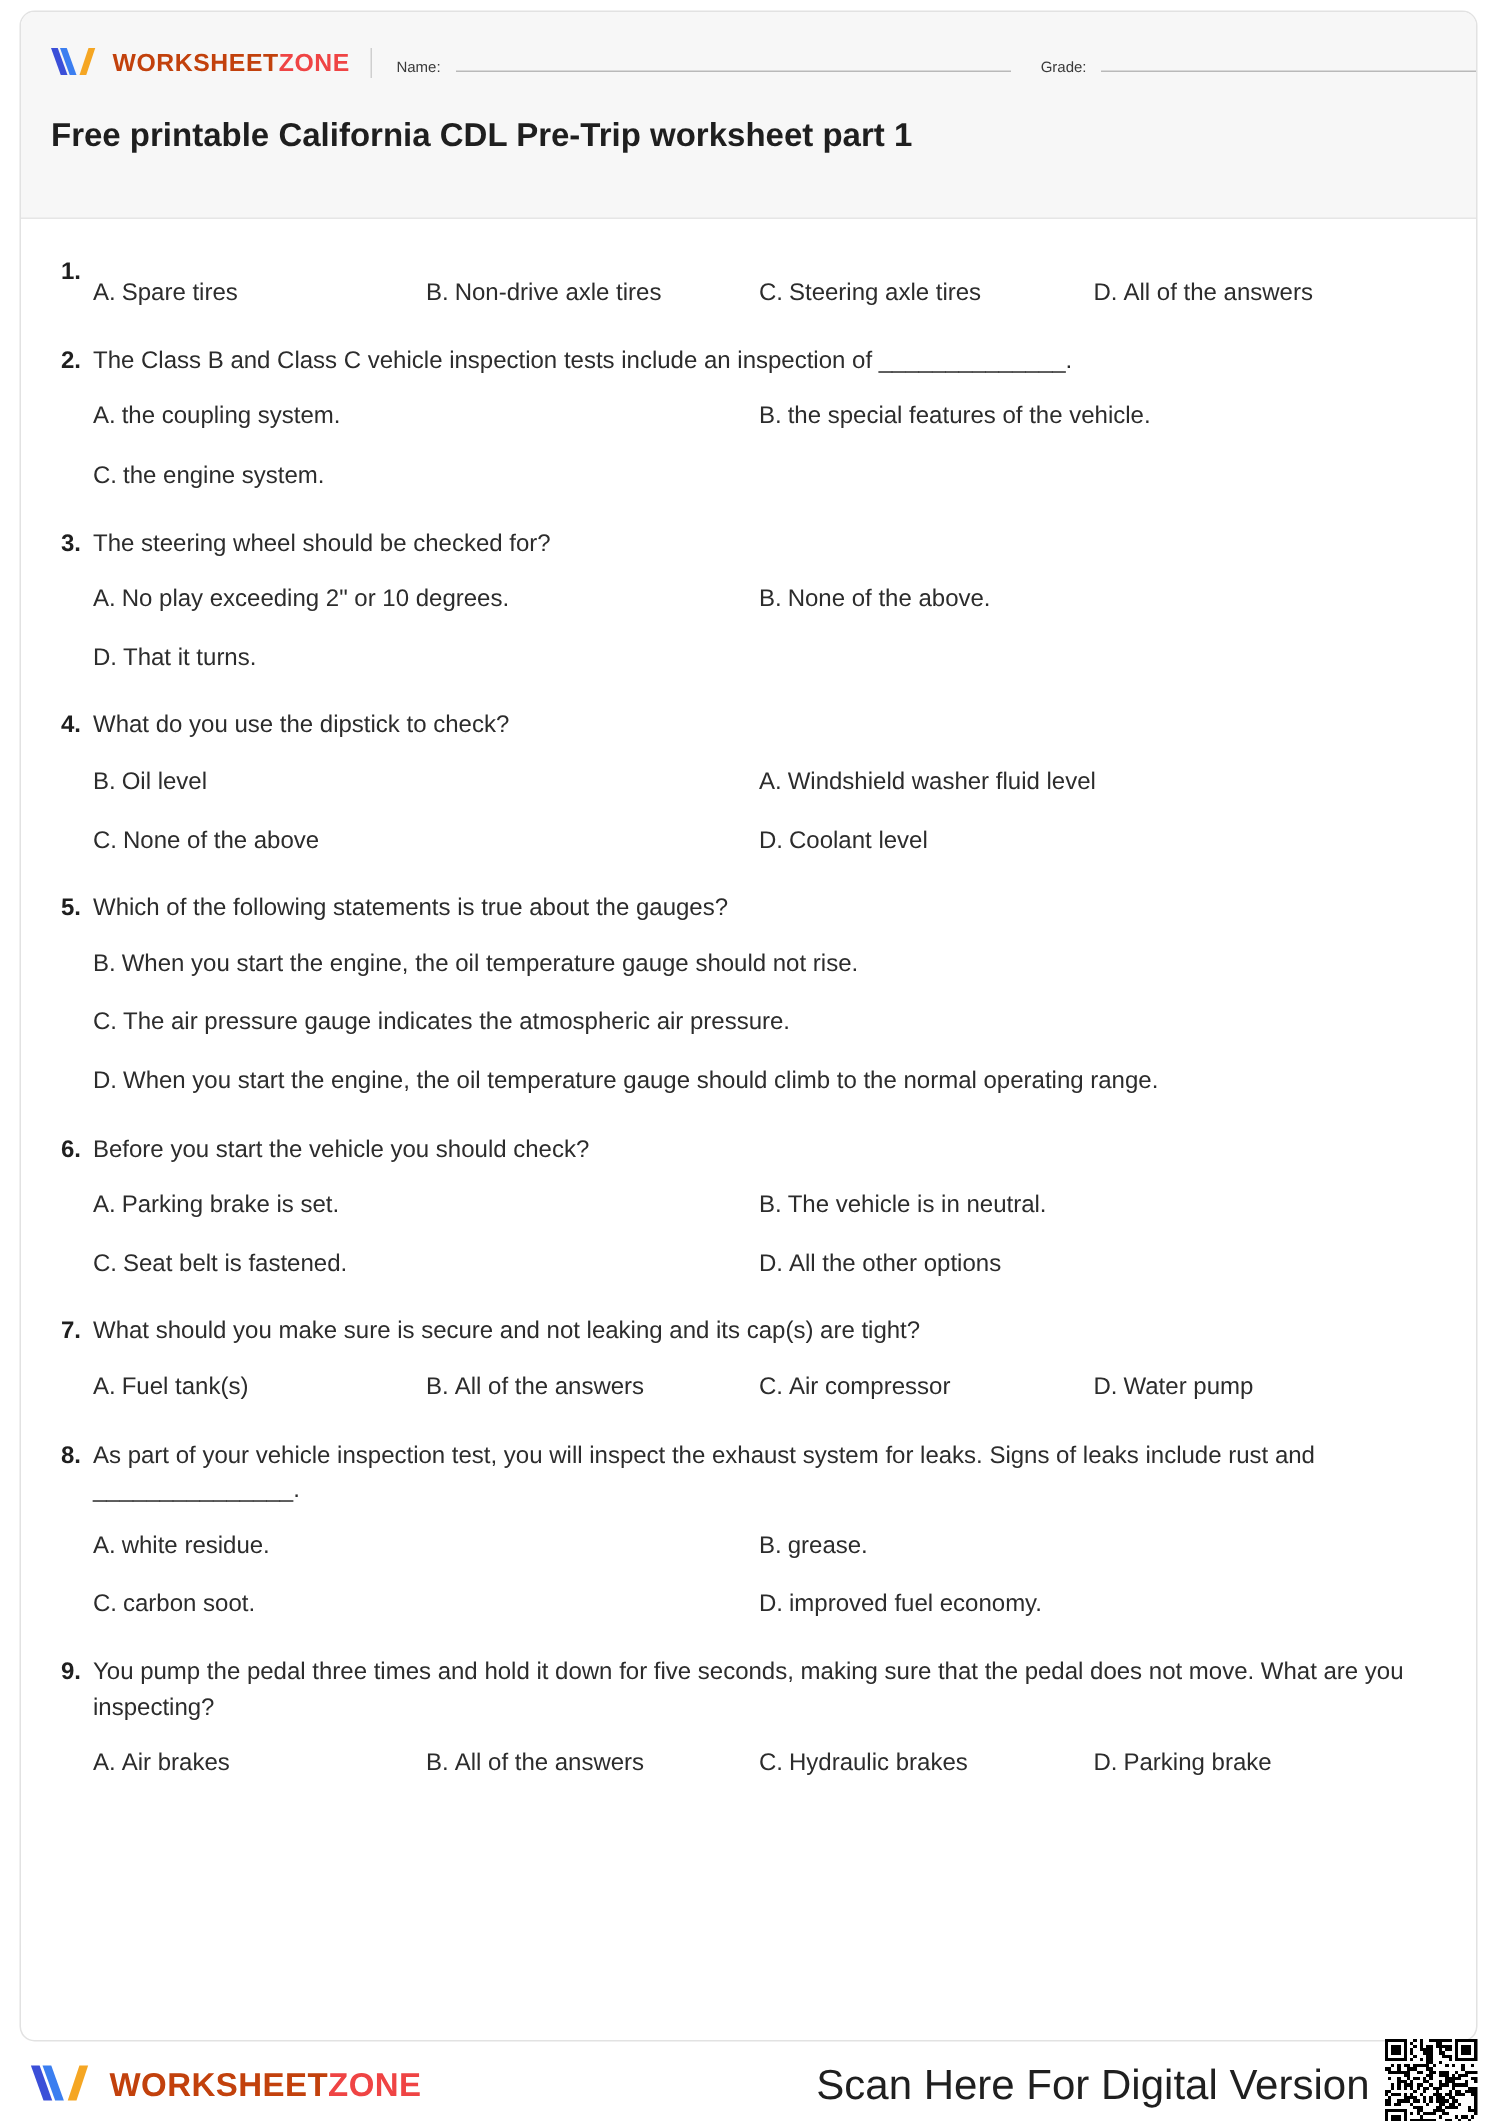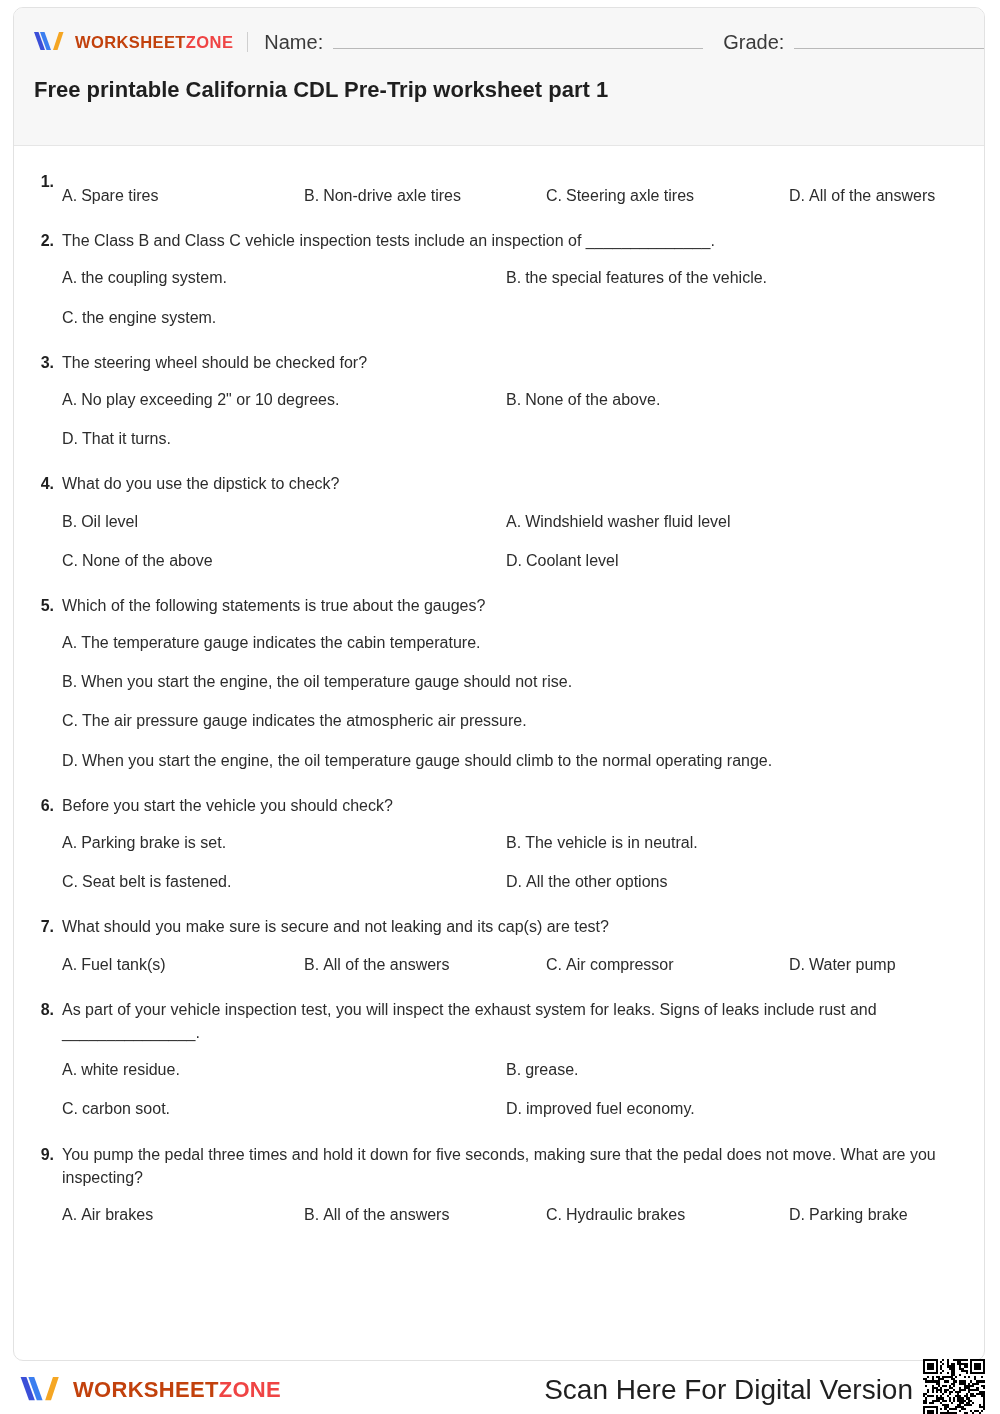--- a/index.html
+++ b/index.html
@@ -72,21 +72,21 @@
     margin: 0 16px 0 14px;
     flex: 0 0 auto;
   }
 
   .field {
     display: flex;
     align-items: baseline;
     flex: 0 0 auto;
   }
   .field-label {
-    font-size: 20px;
+    font-size: 10px;
     color: #3a3a3a;
     white-space: nowrap;
   }
   .field-line {
     display: block;
     border-bottom: 1px solid #b9b9b9;
     height: 14px;
     margin-left: 10px;
   }
   .field-line.name  { width: 370px; }
@@ -144,21 +144,21 @@
     line-height: 1.45;
     margin: 0;
   }
 
   .options {
     margin-top: 14px;
     display: grid;
     row-gap: 16px;
     column-gap: 0;
   }
-  .options.cols4 { grid-template-columns: 222px 222px 223px 1fr; gap: 20px; }
+  .options.cols4 { grid-template-columns: 222px 222px 223px 1fr; }
   .options.cols2 { grid-template-columns: 444px 1fr; }
   .options.cols1 { grid-template-columns: 1fr; }
 
   .option {
     font-size: 16px;
     color: #2c2c2c;
     line-height: 1.45;
     white-space: nowrap;
   }
   .options.cols1 .option,
@@ -282,21 +282,20 @@
             <div class="option"><span class="opt-letter">C.</span><span>None of the above</span></div>
             <div class="option"><span class="opt-letter">D.</span><span>Coolant level</span></div>
           </div>
         </div>
       </div>
       <div class="question">
         <div class="q-num">5.</div>
         <div class="q-body">
           <p class="q-text">Which of the following statements is true about the gauges?</p>
           <div class="options cols1">
-            <div class="option"><span class="opt-letter">A.</span><span>The temperature gauge indicates the cabin temperature.</span></div>
             <div class="option"><span class="opt-letter">B.</span><span>When you start the engine, the oil temperature gauge should not rise.</span></div>
             <div class="option"><span class="opt-letter">C.</span><span>The air pressure gauge indicates the atmospheric air pressure.</span></div>
             <div class="option"><span class="opt-letter">D.</span><span>When you start the engine, the oil temperature gauge should climb to the normal operating range.</span></div>
           </div>
         </div>
       </div>
       <div class="question">
         <div class="q-num">6.</div>
         <div class="q-body">
           <p class="q-text">Before you start the vehicle you should check?</p>
@@ -304,21 +303,21 @@
             <div class="option"><span class="opt-letter">A.</span><span>Parking brake is set.</span></div>
             <div class="option"><span class="opt-letter">B.</span><span>The vehicle is in neutral.</span></div>
             <div class="option"><span class="opt-letter">C.</span><span>Seat belt is fastened.</span></div>
             <div class="option"><span class="opt-letter">D.</span><span>All the other options</span></div>
           </div>
         </div>
       </div>
       <div class="question">
         <div class="q-num">7.</div>
         <div class="q-body">
-          <p class="q-text">What should you make sure is secure and not leaking and its cap(s) are test?</p>
+          <p class="q-text">What should you make sure is secure and not leaking and its cap(s) are tight?</p>
           <div class="options cols4">
             <div class="option"><span class="opt-letter">A.</span><span>Fuel tank(s)</span></div>
             <div class="option"><span class="opt-letter">B.</span><span>All of the answers</span></div>
             <div class="option"><span class="opt-letter">C.</span><span>Air compressor</span></div>
             <div class="option"><span class="opt-letter">D.</span><span>Water pump</span></div>
           </div>
         </div>
       </div>
       <div class="question">
         <div class="q-num">8.</div>

